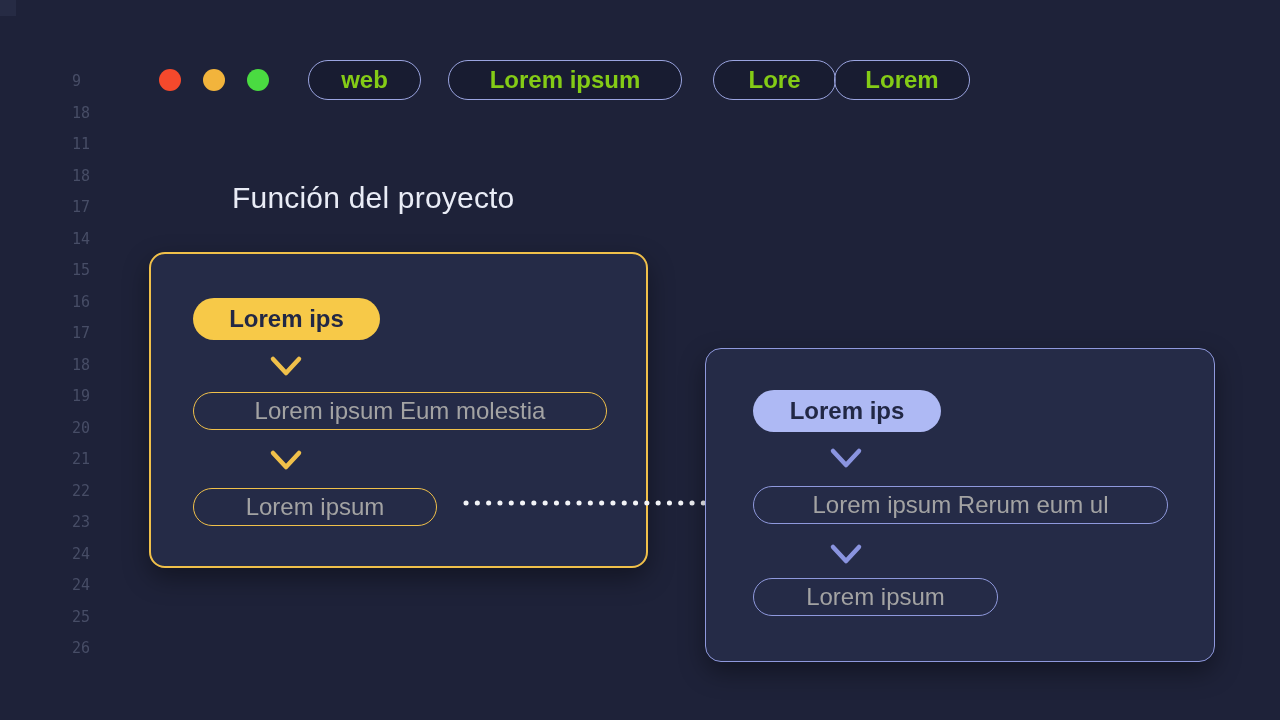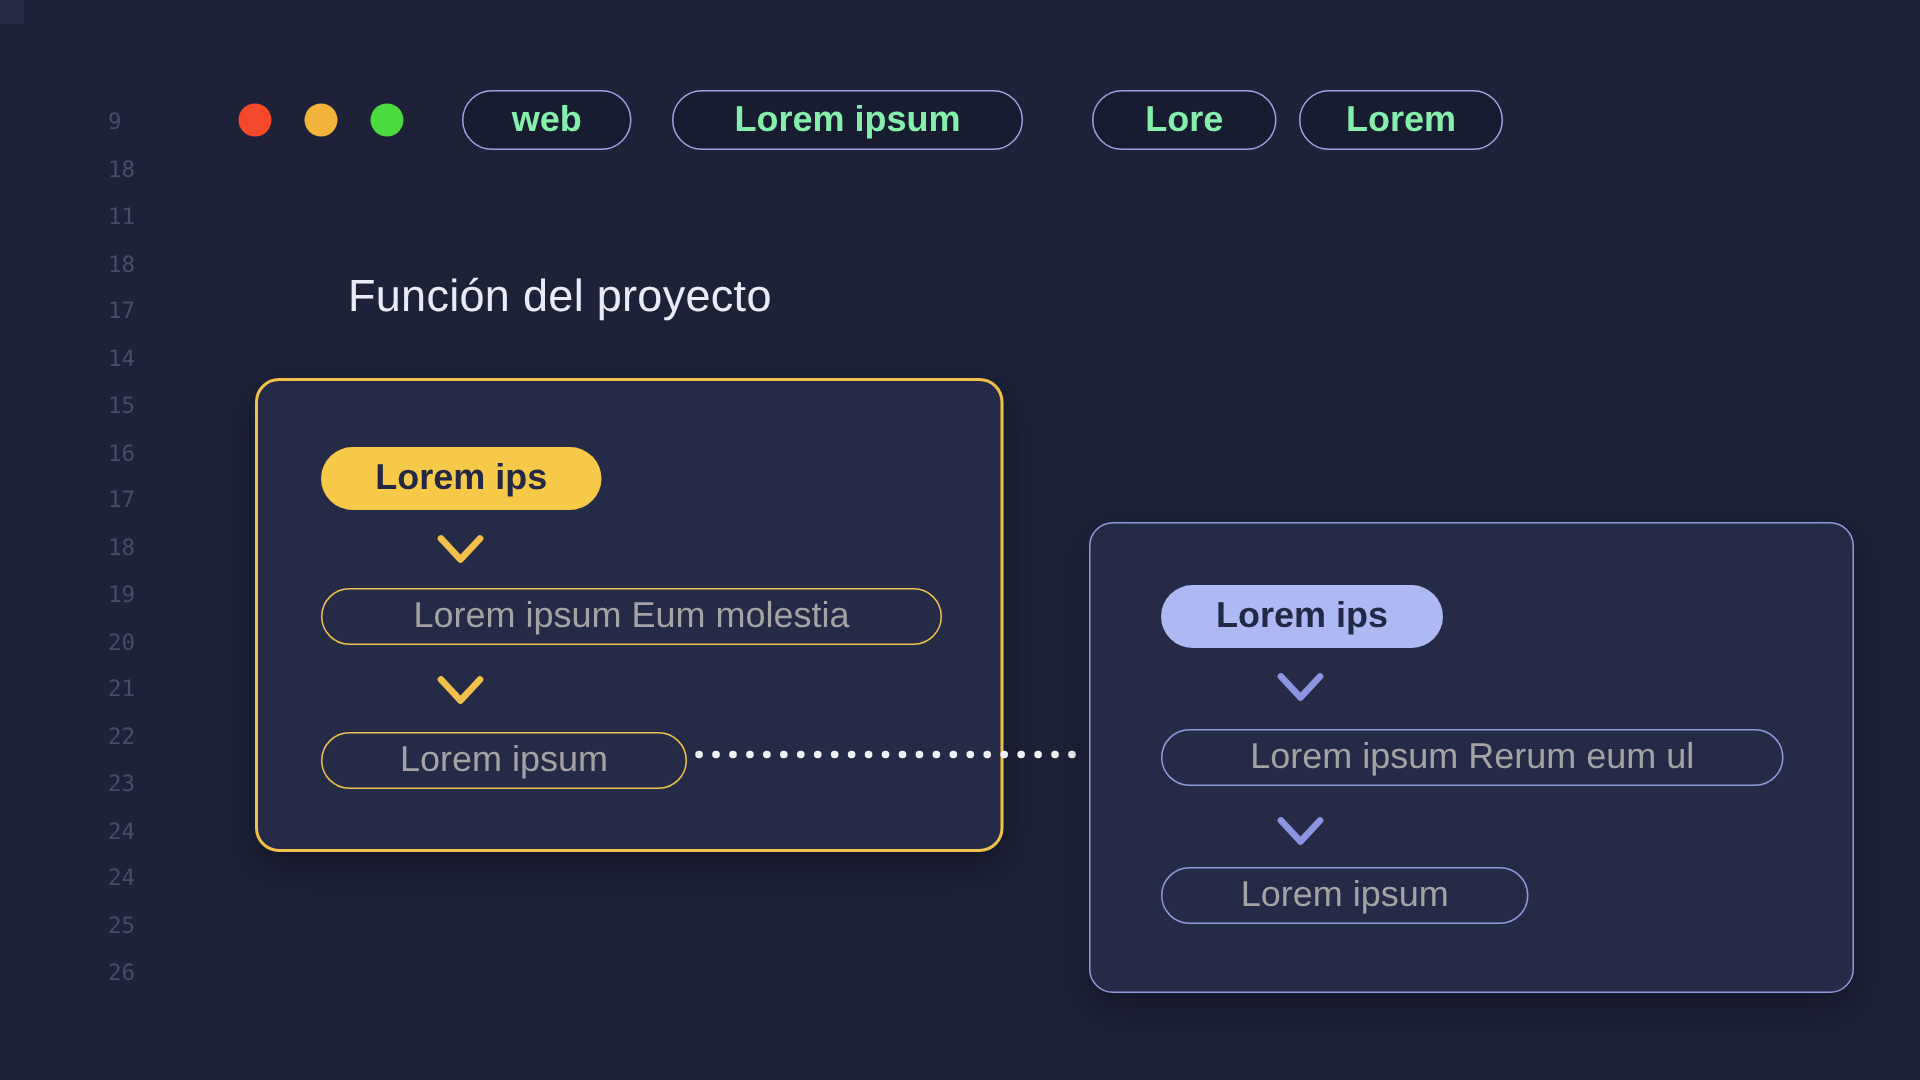--- a/index.html
+++ b/index.html
@@ -23,37 +23,36 @@
   .gutter .ln{height:31.5px;line-height:31.5px;}
   
   .traffic{position:absolute;left:159px;top:69px;display:flex;gap:22px;}
   .dot{width:22px;height:22px;border-radius:50%;}
   
   .tab{
     position:absolute;top:60px;height:40px;box-sizing:border-box;
     border:1.5px solid #9aa4e0;border-radius:21px;
     background:rgba(12,16,32,0.30);
     display:flex;align-items:center;justify-content:center;
-    color:#86efac;font-size:24px;font-weight:600;
+    color:#84cc16;font-size:24px;font-weight:600;
   }
   .tab-web{left:308px;width:113px;}
   .tab-li{left:448px;width:234px;}
-  .tab-lore{left:728px;width:123px;}
-  .tab-lorem{left:866px;width:136px;}
+  .tab-lore{left:713px;width:123px;}
+  .tab-lorem{left:834px;width:136px;}
   
   .title{
     position:absolute;left:192px;top:181px;
     font-size:30px;color:#e9ecf6;font-weight:400;letter-spacing:.2px;margin-left:40px;
   }
   
   .panel{
     position:absolute;box-sizing:border-box;border-radius:16px;
     background:#252b47;
     box-shadow:0 10px 26px rgba(0,0,0,0.38);
-    margin-left:21px;
   }
   .panel-yellow{
     left:149px;top:252px;width:499px;height:316px;
     border:2px solid #f0c04a;
   }
   .panel-purple{
     left:705px;top:348px;width:510px;height:314px;
     border:1.5px solid #8f99dd;
   }
   .node{

